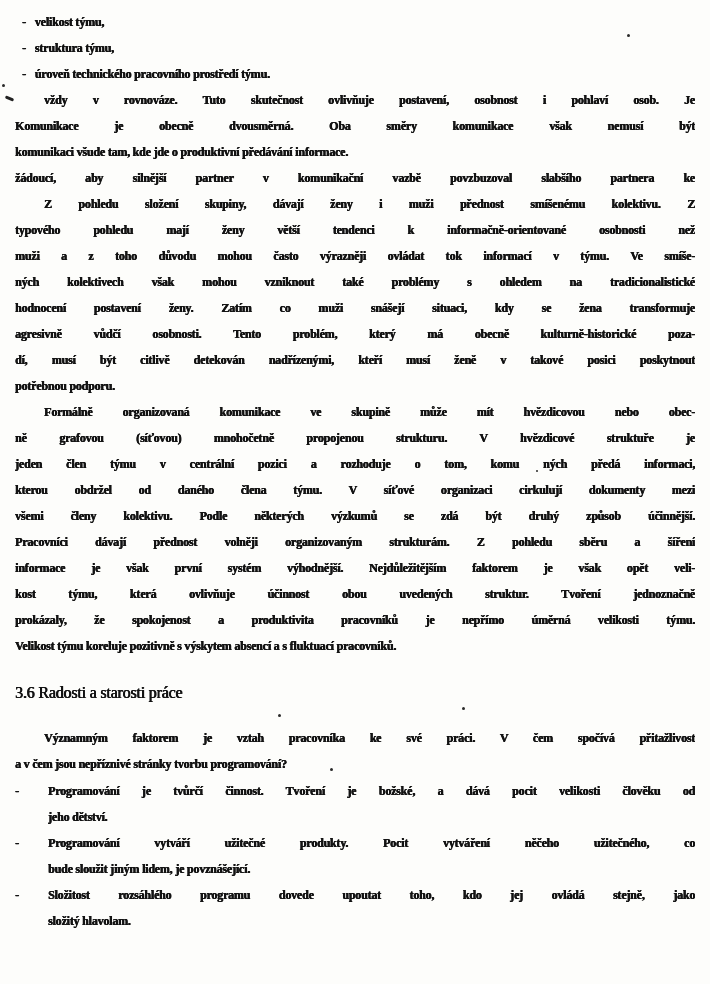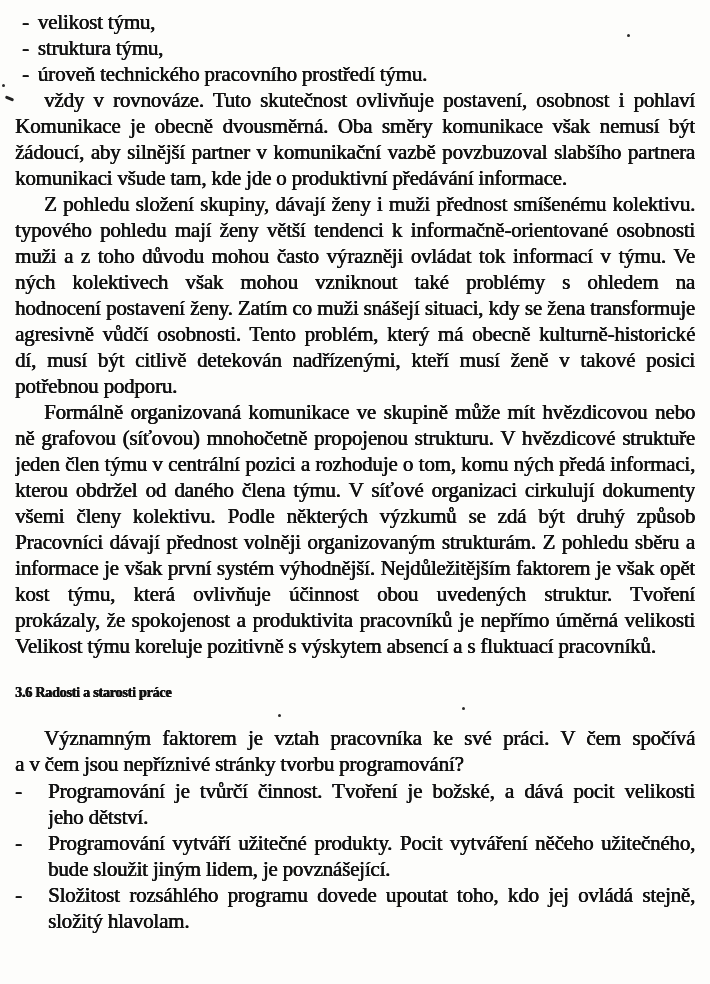--- a/index.html
+++ b/index.html
@@ -6,32 +6,32 @@
   .page{
     position:relative;
     width:710px;height:984px;
     background:#fdfdfb;
     overflow:hidden;
     font-family:"Liberation Serif","DejaVu Serif",serif;
     color:#131313;
   }
   .content{position:absolute;left:15px;top:9px;width:680px;}
   .line,.tline,.bmark{
-    height:26px;line-height:26px;font-size:21px;letter-spacing:-0.2px;
+    height:26px;line-height:26px;font-size:12px;letter-spacing:-0.2px;
     text-shadow:0.5px 0 currentColor,0 0.4px currentColor;
-    overflow:hidden;white-space:nowrap;
+    overflow:hidden;white-space:nowrap;font-weight:bold;
   }
   .line{white-space:normal;}
   .line.j{text-align:justify;text-align-last:justify;}
   .indent-first .line:first-child{text-indent:29px;}
   .toplist{padding-left:7px;}
   .tline .mark{margin-right:9px;}
   .heading{
     margin:21px 0 19px 0;height:26px;line-height:26px;
-    font-size:14px;font-weight:bold;letter-spacing:-0.2px;
+    font-size:16px;font-weight:normal;letter-spacing:-0.2px;
     text-shadow:0.6px 0 currentColor,0 0.4px currentColor;
   }
   .bullets{margin-top:1px;}
   .bitem{display:flex;}
   .bmark{width:33px;flex:none;}
   .bcontent{flex:1;min-width:0;}
   .speck{position:absolute;background:#2a2a2a;border-radius:50%;}
   .speck.s1{left:2px;top:84px;width:3px;height:3px;}
   .speck.s3{left:627px;top:34px;width:3px;height:3px;}
   .speck.s4{left:278px;top:714px;width:3px;height:3px;}
@@ -51,22 +51,22 @@
 
     <div class="toplist">
         <div class="tline"><span class="mark">-</span><span>velikost týmu,</span></div>
         <div class="tline"><span class="mark">-</span><span>struktura týmu,</span></div>
         <div class="tline"><span class="mark">-</span><span>úroveň technického pracovního prostředí týmu.</span></div>
       </div>
 
     <div class="para indent-first">
         <div class="line j">vždy v rovnováze. Tuto skutečnost ovlivňuje postavení, osobnost i pohlaví osob. Je</div>
         <div class="line j">Komunikace je obecně dvousměrná. Oba směry komunikace však nemusí být</div>
+        <div class="line">komunikaci všude tam, kde jde o produktivní předávání informace.</div>
         <div class="line j">žádoucí, aby silnější partner v komunikační vazbě povzbuzoval slabšího partnera ke</div>
-        <div class="line">komunikaci všude tam, kde jde o produktivní předávání informace.</div>
       </div>
 
     <div class="para indent-first">
         <div class="line j">Z pohledu složení skupiny, dávají ženy i muži přednost smíšenému kolektivu. Z</div>
         <div class="line j">typového pohledu mají ženy větší tendenci k informačně-orientované osobnosti než</div>
         <div class="line j">muži a z toho důvodu mohou často výrazněji ovládat tok informací v týmu. Ve smíše-</div>
         <div class="line j">ných kolektivech však mohou vzniknout také problémy s ohledem na tradicionalistické</div>
         <div class="line j">hodnocení postavení ženy. Zatím co muži snášejí situaci, kdy se žena transformuje</div>
         <div class="line j">agresivně vůdčí osobnosti. Tento problém, který má obecně kulturně-historické poza-</div>
         <div class="line j">dí, musí být citlivě detekován nadřízenými, kteří musí ženě v takové posici poskytnout</div>

